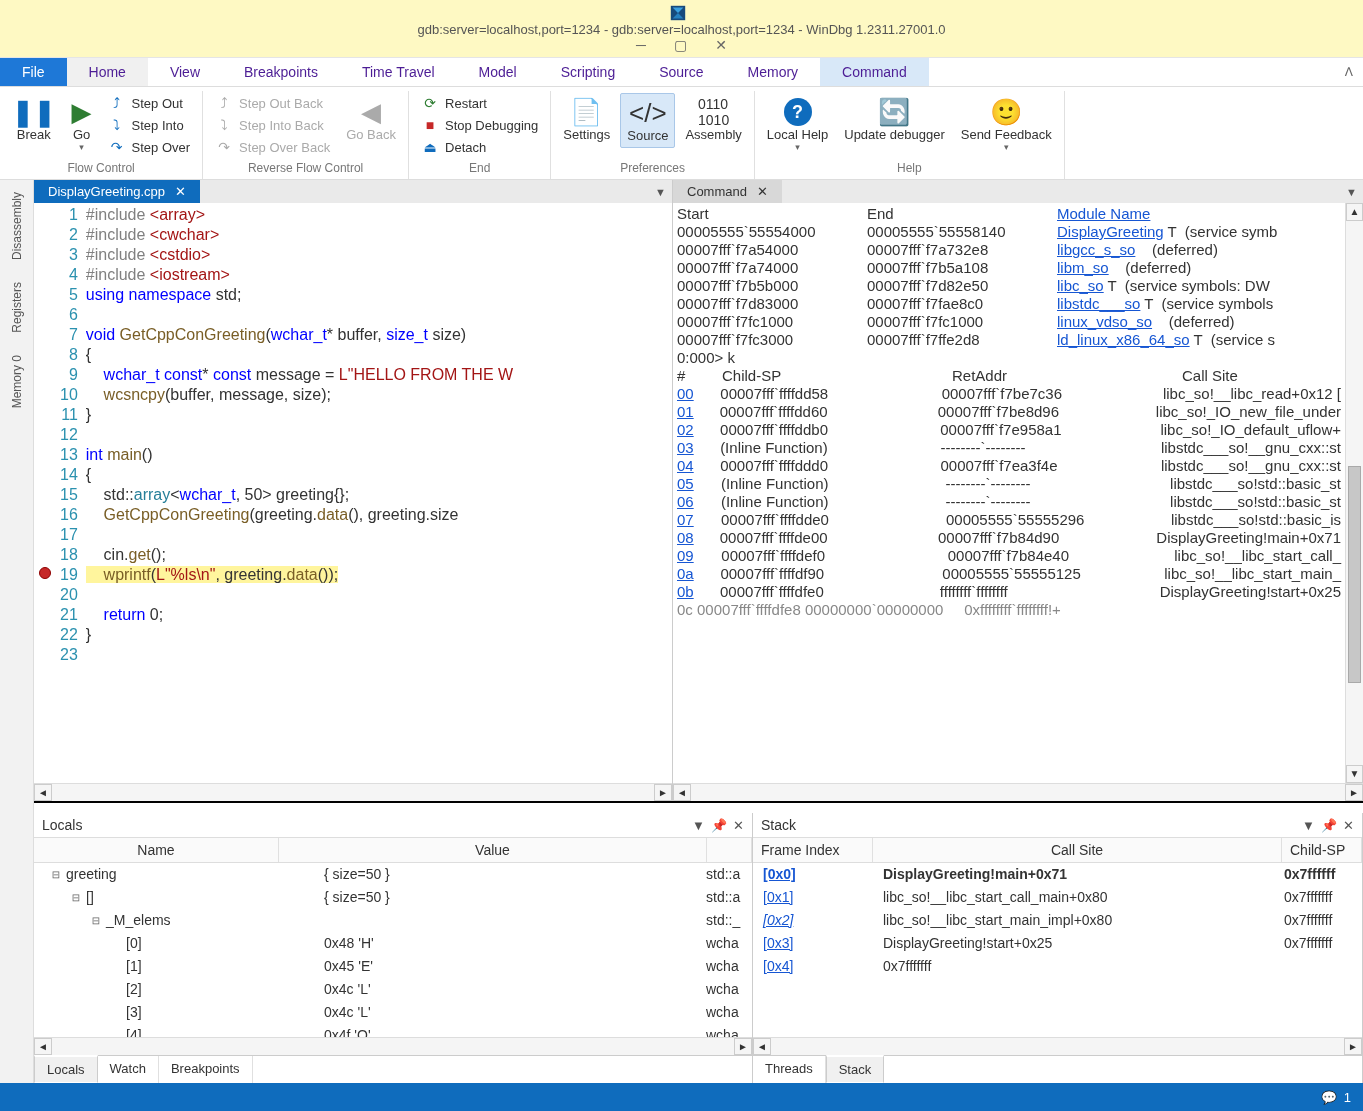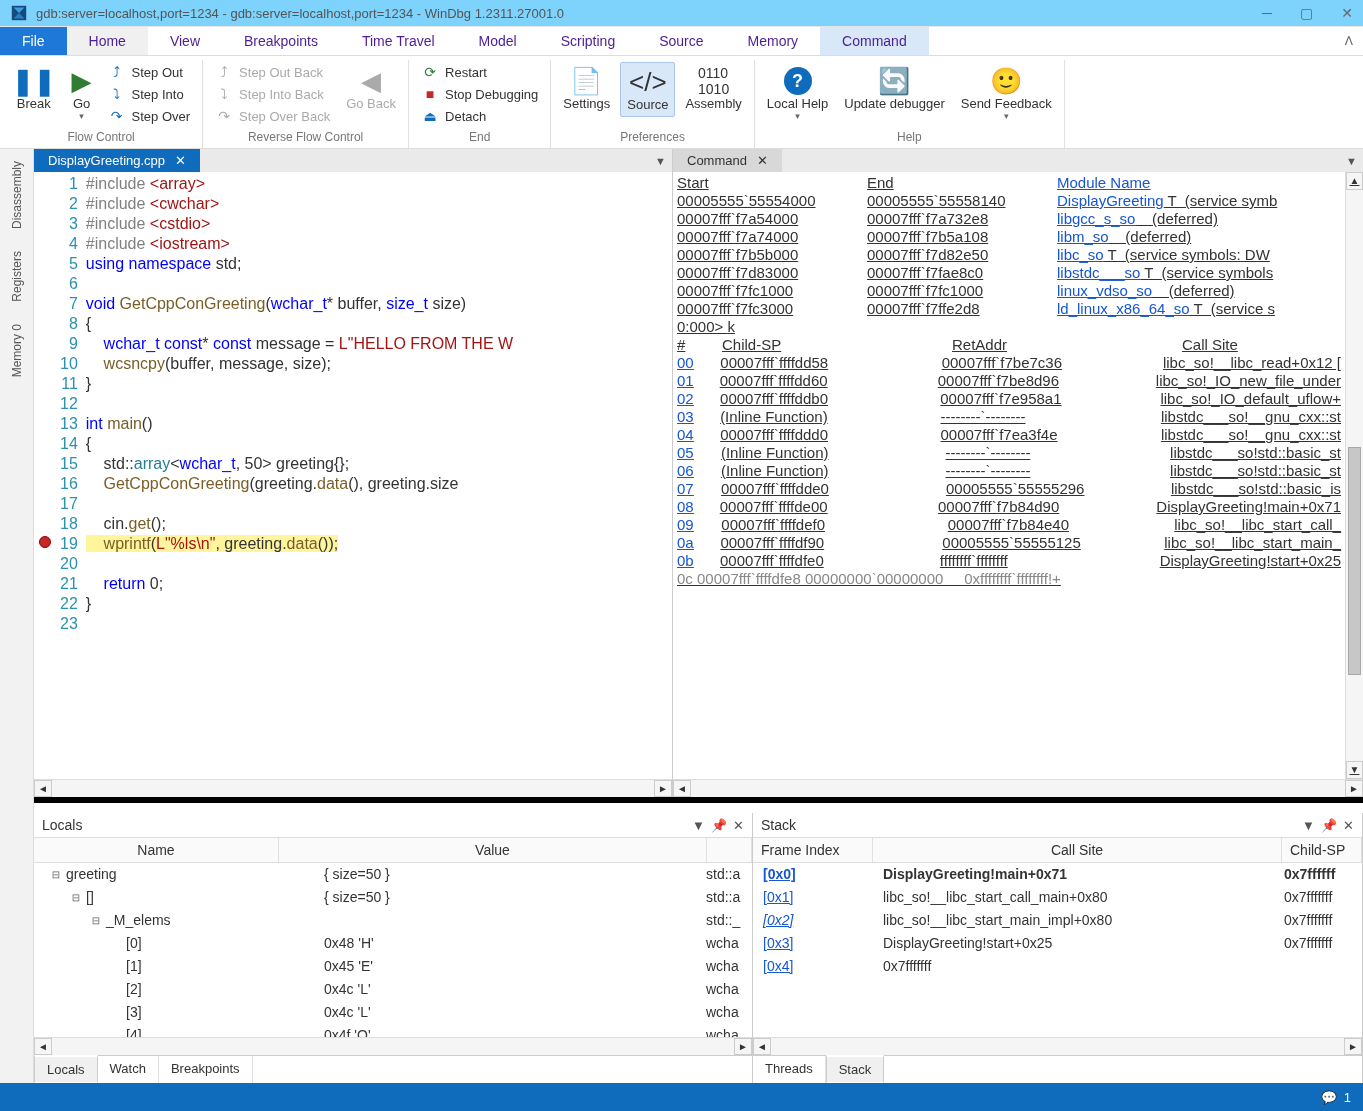--- a/index.html
+++ b/index.html
@@ -1,18 +1,18 @@
 <!DOCTYPE html>
 <html><head>
 <meta charset="utf-8">
 <style>
 * { margin:0; padding:0; box-sizing:border-box; font-family:"Segoe UI",sans-serif; }
 body { background:#fff; font-size:13px; color:#333; width:1363px; height:1111px; display:flex; flex-direction:column; overflow:hidden; }
 .mono { font-family:Consolas,monospace; }
-.titlebar { display:flex; align-items:center; padding:4px 10px; background:#7dd3fc; border-bottom:1px solid #e5e5e5; }
+.titlebar { display:flex; align-items:center; padding:4px 10px; background:#fef9c3; border-bottom:1px solid #e5e5e5;flex-direction:column; }
 .titlebar .icon { width:18px; height:18px; margin-right:8px; display:inline-flex; }
 .titlebar .title { flex:1; font-size:13px; color:#555; }
 .winctrl { display:flex; gap:28px; color:#666; font-size:14px; }
 .winctrl span { cursor:pointer; }
 .menubar { display:flex; align-items:center; background:#fff; border-bottom:1px solid #ddd; font-size:14px; }
 .menubar .item { padding:6px 22px; cursor:pointer; color:#4c1d95; }
 .menubar .item.file { background:#1e78d7; color:#fff; }
 .menubar .item.active { background:#f0f0f0; }
 .menubar .item.highlight { background:#d8e8f8; }
 .menubar .chevron { margin-left:auto; margin-right:10px; color:#666; font-size:12px; cursor:pointer; }
@@ -24,21 +24,21 @@
 .bigbtn .glyph { font-size:26px; height:30px; display:flex; align-items:center; }
 .bigbtn.selected { background:#d8e8f8; border:1px solid #a9c7e8; }
 .smallbtn { display:flex; align-items:center; gap:6px; padding:2px 6px; cursor:pointer; font-size:13px; color:#333; border-radius:2px; }
 .smallbtn.disabled { color:#aaa; }
 .smallbtn .glyph { width:18px; font-size:14px; display:inline-flex; justify-content:center; }
 .vstack { display:flex; flex-direction:column; gap:2px; justify-content:center; }
 .main { flex:1; display:flex; min-height:0; }
 .sidebar { width:34px; background:#f2f2f2; border-right:1px solid #ddd; display:flex; flex-direction:column; align-items:center; padding-top:4px; font-size:12px; color:#555; }
 .sidebar .tab { writing-mode:vertical-rl; text-orientation:mixed; transform:rotate(180deg); padding:8px 2px; cursor:pointer; margin-bottom:6px; }
 .content { flex:1; display:flex; flex-direction:column; min-width:0; }
-.top-panes { flex:1; display:flex; min-height:0; border-bottom:6px solid #000000; }
+.top-panes { flex:1; display:flex; min-height:0; border-bottom:2px solid #000000; }
 .pane { display:flex; flex-direction:column; min-width:0; min-height:0; }
 .srcpane { flex:1; border-right:1px solid #ccc; }
 .cmdpane { width:690px; }
 .tabstrip { display:flex; background:#eaeaea; align-items:center; }
 .tabstrip .tab { padding:4px 14px; font-size:13px; cursor:pointer; display:flex; align-items:center; gap:10px; }
 .tabstrip .tab.active { background:#0f6cbd; color:#fff; }
 .tabstrip .tab.neutral.active { background:#d8d8d8; color:#333; }
 .tabstrip .spacer { flex:1; }
 .tabstrip .menu { padding:0 6px; font-size:11px; color:#555; cursor:pointer; }
 .source-body { flex:1; display:flex; background:#fff; overflow:hidden; position:relative; font-size:16px; }
@@ -314,21 +314,21 @@
 
       <div class="pane cmdpane">
         <div class="tabstrip">
           <div class="tab neutral active">
               <span>Command</span>
               <span>✕</span>
             </div>
           <div class="spacer"></div>
           <div class="menu">▼</div>
         </div>
-        <div style="flex:1;display:flex;min-height:0;text-decoration:underline;">
+        <div style="flex:1;display:flex;min-height:0;">
           <div class="cmd-body mono" id="cmd-body"><div class="cmd-row"><span class="col-a">Start</span><span class="col-b">End</span>  <span class="col-c"><a>Module Name</a></span></div><div class="cmd-row"><span class="col-a">00005555`55554000</span> <span class="col-b">00005555`55558140</span>   <span class="col-c"><a>DisplayGreeting</a> T  (service symb</span></div><div class="cmd-row"><span class="col-a">00007fff`f7a54000</span> <span class="col-b">00007fff`f7a732e8</span>   <span class="col-c"><a>libgcc_s_so</a>    (deferred)</span></div><div class="cmd-row"><span class="col-a">00007fff`f7a74000</span> <span class="col-b">00007fff`f7b5a108</span>   <span class="col-c"><a>libm_so</a>    (deferred)</span></div><div class="cmd-row"><span class="col-a">00007fff`f7b5b000</span> <span class="col-b">00007fff`f7d82e50</span>   <span class="col-c"><a>libc_so</a> T  (service symbols: DW</span></div><div class="cmd-row"><span class="col-a">00007fff`f7d83000</span> <span class="col-b">00007fff`f7fae8c0</span>   <span class="col-c"><a>libstdc___so</a> T  (service symbols</span></div><div class="cmd-row"><span class="col-a">00007fff`f7fc1000</span> <span class="col-b">00007fff`f7fc1000</span>   <span class="col-c"><a>linux_vdso_so</a>    (deferred)</span></div><div class="cmd-row"><span class="col-a">00007fff`f7fc3000</span> <span class="col-b">00007fff`f7ffe2d8</span>   <span class="col-c"><a>ld_linux_x86_64_so</a> T  (service s</span></div><div>0:000&gt; k</div><div class="cmd-row"> <span class="stk-idx">#</span> <span class="stk-sp">Child-SP</span><span class="stk-ret">RetAddr</span><span>Call Site</span></div><div class="cmd-row"><span class="stk-idx"><a>00</a></span> <span class="stk-sp">00007fff`ffffdd58</span><span class="stk-ret">00007fff`f7be7c36</span><span>libc_so!__libc_read+0x12 [</span></div><div class="cmd-row"><span class="stk-idx"><a>01</a></span> <span class="stk-sp">00007fff`ffffdd60</span><span class="stk-ret">00007fff`f7be8d96</span><span>libc_so!_IO_new_file_under</span></div><div class="cmd-row"><span class="stk-idx"><a>02</a></span> <span class="stk-sp">00007fff`ffffddb0</span><span class="stk-ret">00007fff`f7e958a1</span><span>libc_so!_IO_default_uflow+</span></div><div class="cmd-row"><span class="stk-idx"><a>03</a></span> <span class="stk-sp">(Inline Function)</span><span class="stk-ret">--------`--------</span><span>libstdc___so!__gnu_cxx::st</span></div><div class="cmd-row"><span class="stk-idx"><a>04</a></span> <span class="stk-sp">00007fff`ffffddd0</span><span class="stk-ret">00007fff`f7ea3f4e</span><span>libstdc___so!__gnu_cxx::st</span></div><div class="cmd-row"><span class="stk-idx"><a>05</a></span> <span class="stk-sp">(Inline Function)</span><span class="stk-ret">--------`--------</span><span>libstdc___so!std::basic_st</span></div><div class="cmd-row"><span class="stk-idx"><a>06</a></span> <span class="stk-sp">(Inline Function)</span><span class="stk-ret">--------`--------</span><span>libstdc___so!std::basic_st</span></div><div class="cmd-row"><span class="stk-idx"><a>07</a></span> <span class="stk-sp">00007fff`ffffdde0</span><span class="stk-ret">00005555`55555296</span><span>libstdc___so!std::basic_is</span></div><div class="cmd-row"><span class="stk-idx"><a>08</a></span> <span class="stk-sp">00007fff`ffffde00</span><span class="stk-ret">00007fff`f7b84d90</span><span>DisplayGreeting!main+0x71</span></div><div class="cmd-row"><span class="stk-idx"><a>09</a></span> <span class="stk-sp">00007fff`ffffdef0</span><span class="stk-ret">00007fff`f7b84e40</span><span>libc_so!__libc_start_call_</span></div><div class="cmd-row"><span class="stk-idx"><a>0a</a></span> <span class="stk-sp">00007fff`ffffdf90</span><span class="stk-ret">00005555`55555125</span><span>libc_so!__libc_start_main_</span></div><div class="cmd-row"><span class="stk-idx"><a>0b</a></span> <span class="stk-sp">00007fff`ffffdfe0</span><span class="stk-ret">ffffffff`ffffffff</span><span>DisplayGreeting!start+0x25</span></div><div style="color:#888;">0c 00007fff`ffffdfe8 00000000`00000000     0xffffffff`ffffffff!+</div></div>
           <div class="vscroll-stub">
               <div class="arrow">▲</div>
               <div class="track">
                 <div class="thumb" style="top:45%;height:40%;"></div>
               </div>
               <div class="arrow">▼</div>
             </div>
         </div>
         <div class="hscroll-stub">

